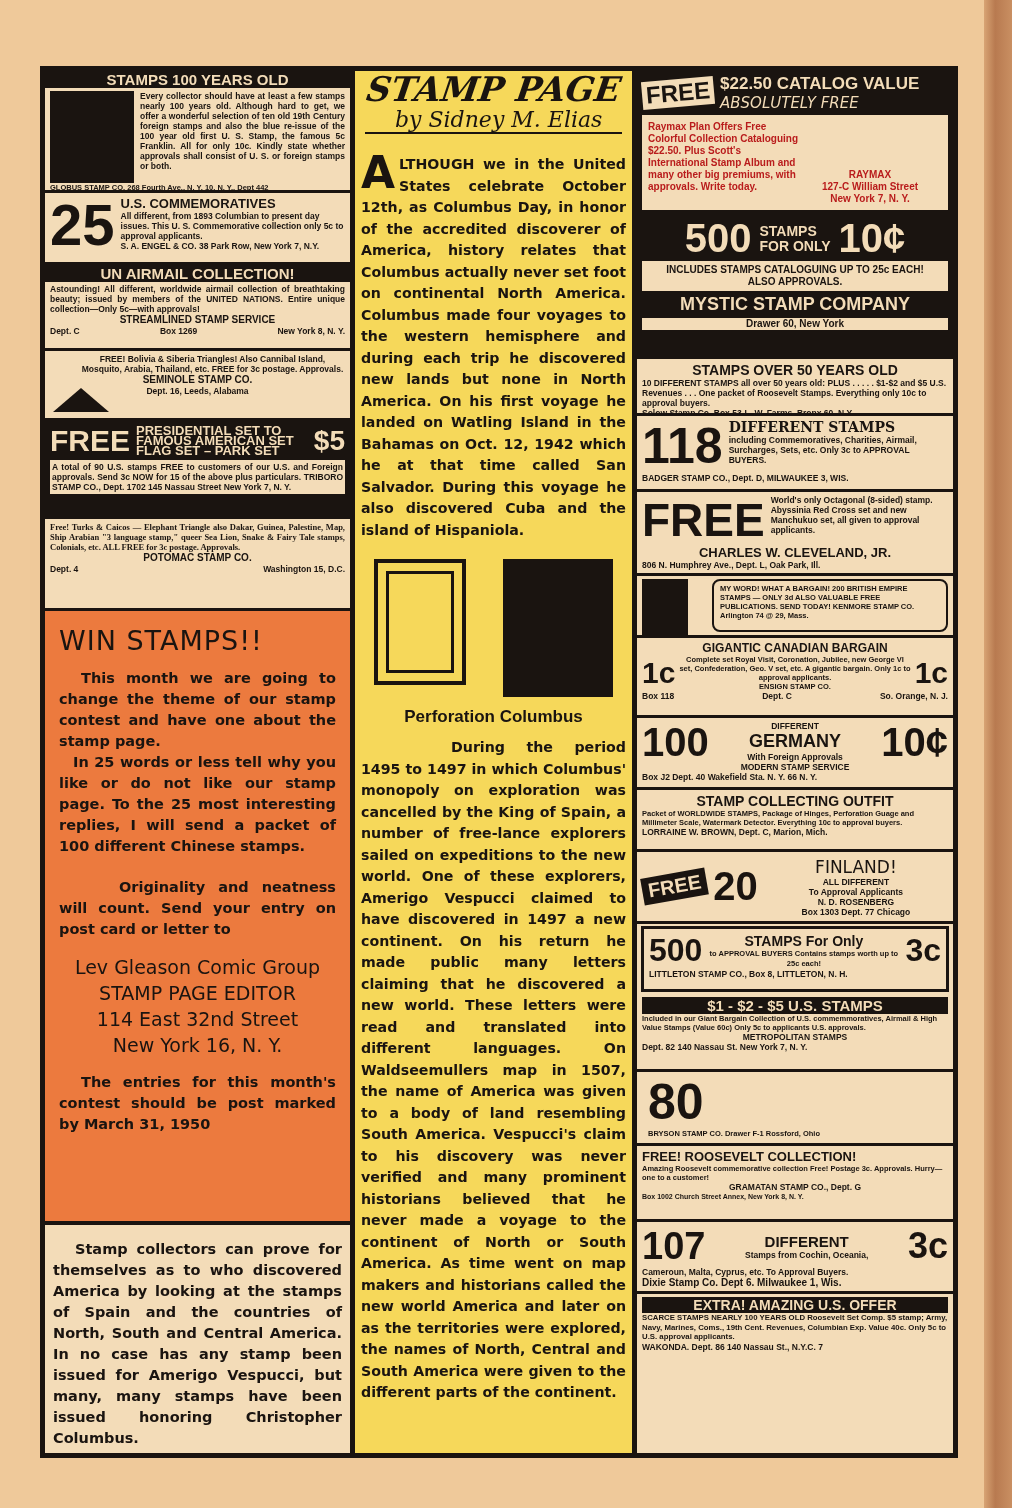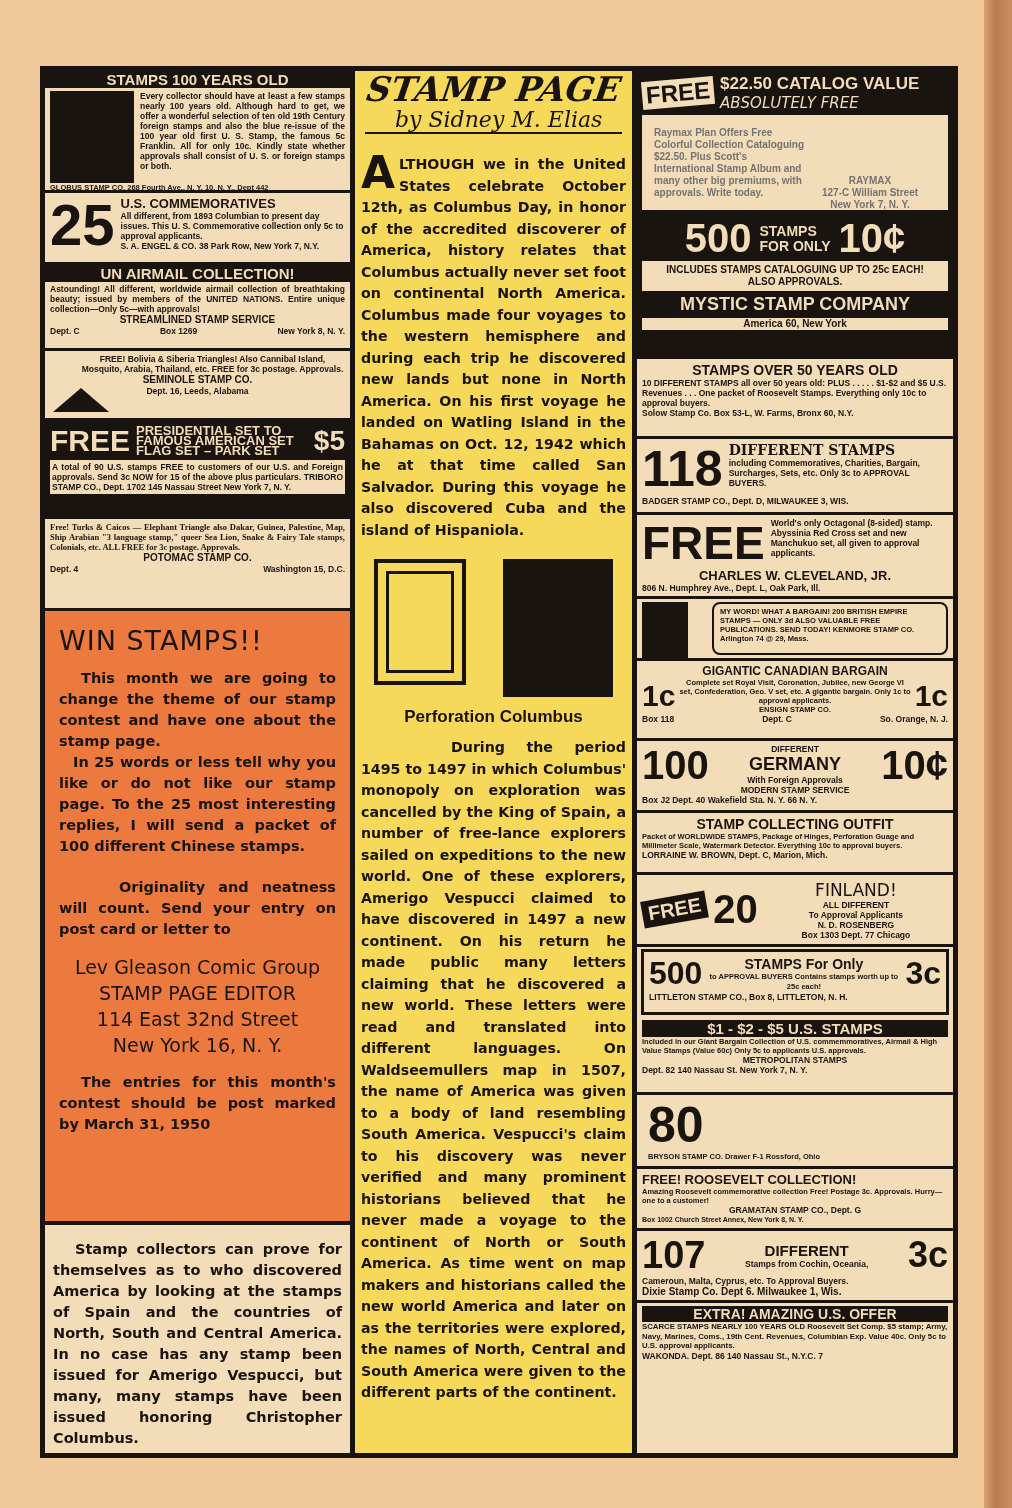--- a/index.html
+++ b/index.html
@@ -130,53 +130,53 @@
 
   <div class="col col-right">
     <div class="ad" style="height:142px;background:#1a1410;color:#f3dcb8;">
       <div style="display:flex;align-items:center;gap:6px;">
         <span class="big" style="background:#f3dcb8;color:#1a1410;font-size:24px;padding:0 4px;transform:rotate(-5deg);">FREE</span>
         <div>
           <div class="big" style="font-size:17px;">$22.50 CATALOG VALUE</div>
           <div style="font-style:italic;font-size:15px;">ABSOLUTELY FREE</div>
         </div>
       </div>
-      <div style="display:flex;background:#f3dcb8;color:#737373;margin-top:3px;padding:12px;">
+      <div style="display:flex;background:#f3dcb8;color:#b91c1c;margin-top:3px;padding:6px;">
         <div class="small" style="width:150px;">Raymax Plan Offers Free Colorful Collection Cataloguing $22.50. Plus Scott's International Stamp Album and many other big premiums, with approvals. Write today.</div>
         <div class="small center" style="flex:1;padding-top:48px;">
           <div>RAYMAX</div>
           <div>127-C William Street</div>
           <div>New York 7, N. Y.</div>
         </div>
       </div>
     </div>
 
     <div class="ad" style="height:146px;background:#1a1410;color:#f3dcb8;">
       <div style="display:flex;align-items:center;justify-content:center;gap:8px;">
         <span class="big" style="font-size:40px;">500</span>
         <span class="big" style="font-size:14px;line-height:15px;"><span>STAMPS</span><br><span>FOR ONLY</span></span>
         <span class="big" style="font-size:40px;">10¢</span>
       </div>
       <div class="small center" style="background:#f3dcb8;color:#1a1410;padding:3px 20px;">INCLUDES STAMPS CATALOGUING UP TO 25c EACH! ALSO APPROVALS.</div>
       <div class="big center" style="font-size:18px;margin:3px 0;">MYSTIC STAMP COMPANY</div>
-      <div class="small center" style="background:#f3dcb8;color:#1a1410;">America 60, New York</div>
-    </div>
-
-    <div class="ad" style="height:80px;">
+      <div class="small center" style="background:#f3dcb8;color:#1a1410;">Drawer 60, New York</div>
+    </div>
+
+    <div class="ad" style="height:57px;">
       <div class="big center" style="font-size:14px;">STAMPS OVER 50 YEARS OLD</div>
       <div class="tiny">10 DIFFERENT STAMPS all over 50 years old: PLUS . . . . . $1-$2 and $5 U.S. Revenues . . . One packet of Roosevelt Stamps. Everything only 10c to approval buyers.</div>
       <div class="tiny">Solow Stamp Co. Box 53-L, W. Farms, Bronx 60, N.Y.</div>
     </div>
 
     <div class="ad" style="height:76px;">
       <div style="display:flex;gap:6px;">
         <span class="big" style="font-size:50px;line-height:54px;">118</span>
         <div>
           <div style="font-family:'DejaVu Serif',serif;font-weight:bold;font-size:14px;">DIFFERENT STAMPS</div>
-          <div class="tiny">including Commemoratives, Charities, Bargain, Surcharges, Sets, etc. Only 3c to APPROVAL BUYERS.</div>
+          <div class="tiny">including Commemoratives, Charities, Airmail, Surcharges, Sets, etc. Only 3c to APPROVAL BUYERS.</div>
         </div>
       </div>
       <div class="tiny">BADGER STAMP CO., Dept. D, MILWAUKEE 3, WIS.</div>
     </div>
 
     <div class="ad" style="height:84px;">
       <div style="display:flex;gap:6px;">
         <span class="big" style="font-size:46px;line-height:50px;">FREE</span>
         <div class="tiny">World's only Octagonal (8-sided) stamp. Abyssinia Red Cross set and new Manchukuo set, all given to approval applicants.</div>
       </div>
@@ -257,21 +257,21 @@
       <div class="tiny">Dept. 82  140 Nassau St.   New York 7, N. Y.</div>
     </div>
 
     <div class="ad" style="height:74px;padding-left:11px;">
       <div style="display:flex;gap:6px;">
         <span class="big" style="font-size:50px;line-height:54px;">80</span>
       </div>
       <div class="tiny" style="font-size:7.5px;">BRYSON STAMP CO.  Drawer F-1  Rossford, Ohio</div>
     </div>
 
-    <div class="ad" style="height:62px;">
+    <div class="ad" style="height:76px;">
       <div class="big" style="font-size:13px;">FREE! ROOSEVELT COLLECTION!</div>
       <div class="tiny" style="font-size:7.5px;line-height:9px;">Amazing Roosevelt commemorative collection Free! Postage 3c. Approvals. Hurry—one to a customer!</div>
       <div class="tiny center">GRAMATAN STAMP CO., Dept. G</div>
       <div class="tiny" style="font-size:7px;">Box 1002 Church Street Annex,   New York 8, N. Y.</div>
     </div>
 
     <div class="ad" style="height:72px;">
       <div style="display:flex;align-items:center;">
         <span class="big" style="font-size:38px;line-height:40px;">107</span>
         <div class="center" style="flex:1;">

